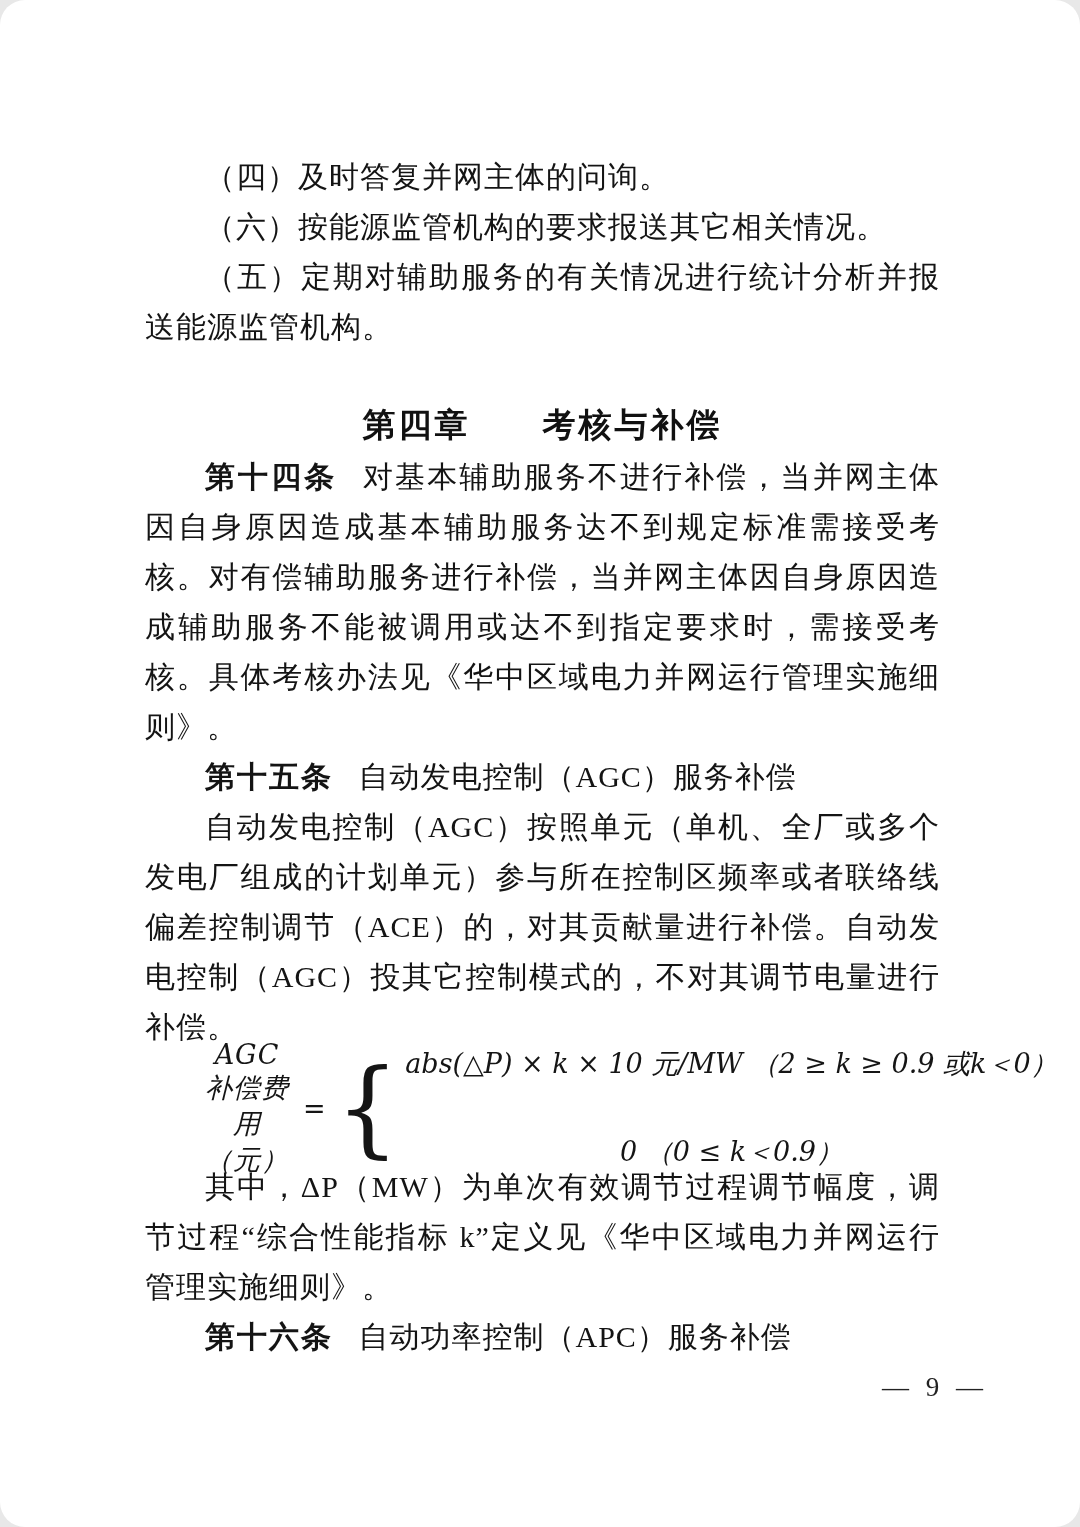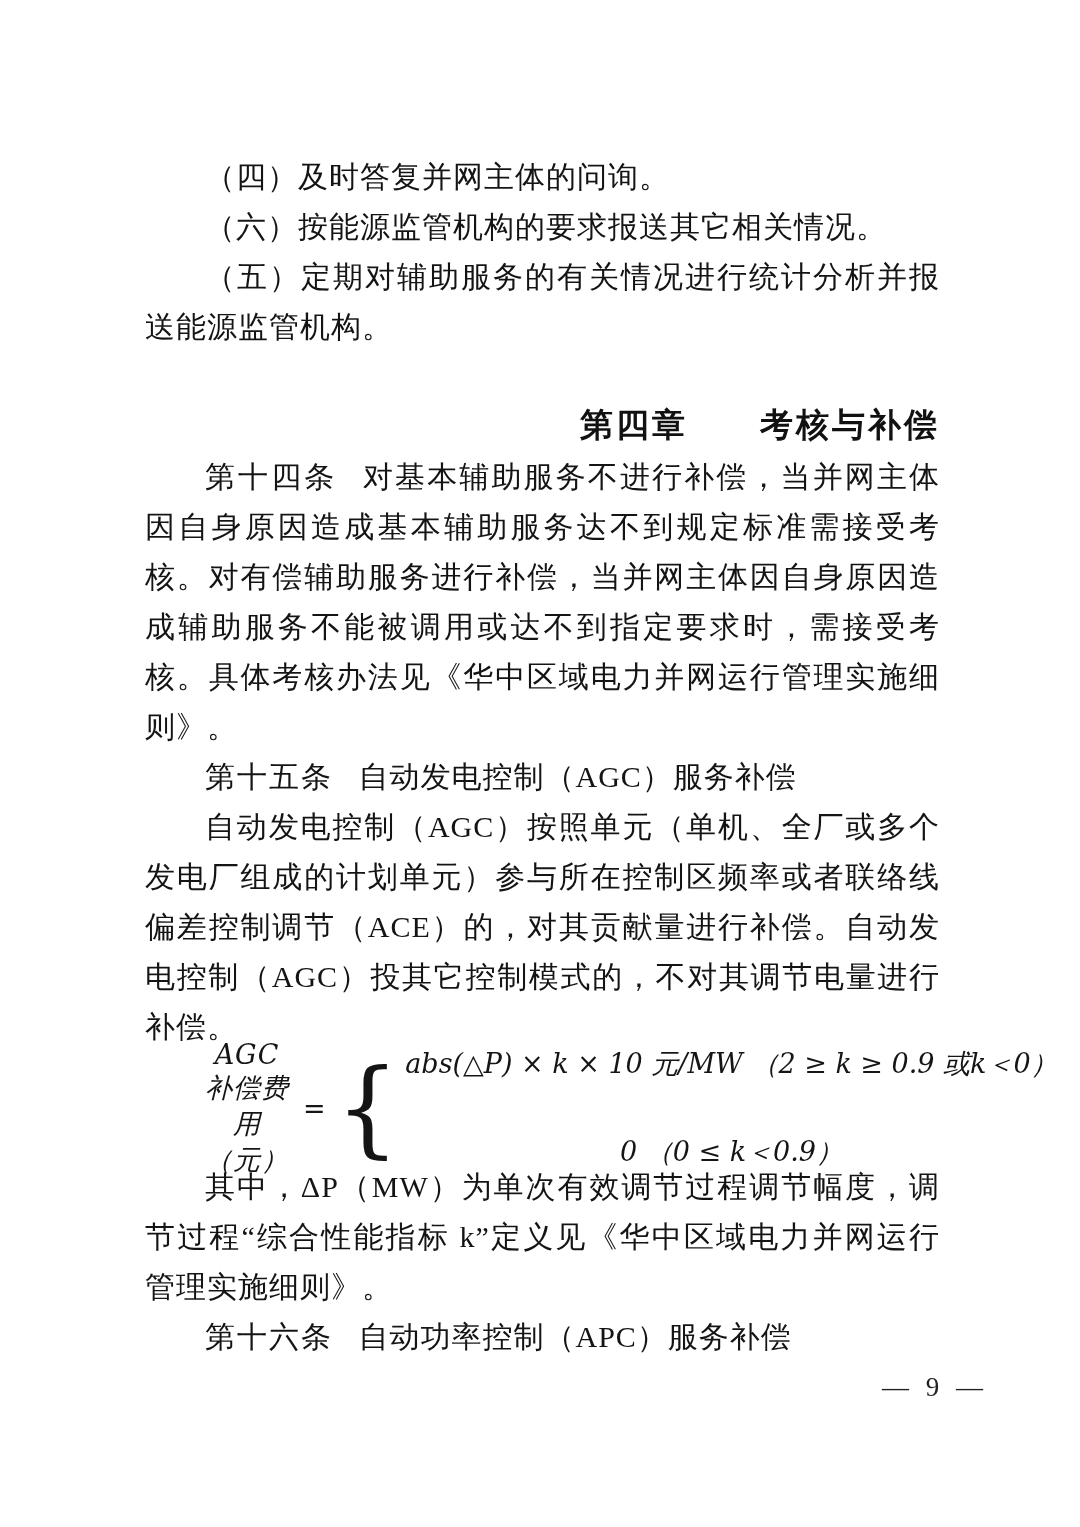--- a/index.html
+++ b/index.html
@@ -9,47 +9,48 @@
   }
   .page {
     position: relative;
     width: 1080px;
     height: 1527px;
     margin: 0 auto;
     background: #ffffff;
     overflow: hidden;
     color: #1a1a1a;
     font-family: "Liberation Serif", "DejaVu Serif", serif;
+    border-radius: 25px;
   }
   .content {
     position: absolute;
     top: 152px;
     left: 145px;
     width: 795px;
   }
   .body-para {
     margin: 0;
     font-size: 30px;
     line-height: 50px;
     letter-spacing: 1px;
     text-align: justify;
     text-indent: 2em;
     color: #141414;
   }
   .article-label {
-    font-weight: normal;
+    font-weight: bold;
     margin-right: 0.85em;
     letter-spacing: 2px;
   }
   .chapter-heading {
     margin: 46px 0 0 0;
     font-size: 33px;
     line-height: 54px;
     font-weight: bold;
-    text-align: right;
+    text-align: center;
     letter-spacing: 3px;
     font-family: "Liberation Sans", "DejaVu Sans", sans-serif;
     color: #111;
   }
   .formula {
     display: flex;
     align-items: center;
     margin: 10px 0 8px 60px;
     font-size: 27px;
     font-style: italic;

